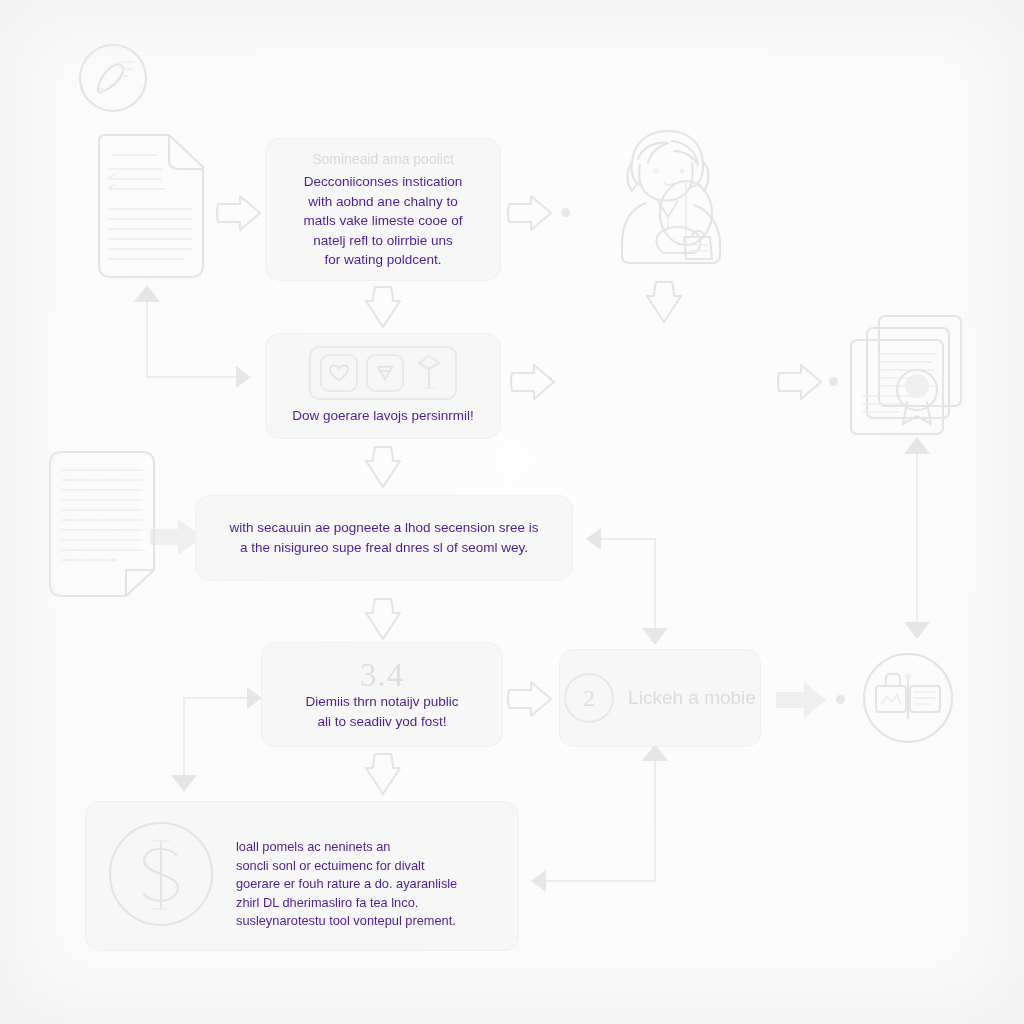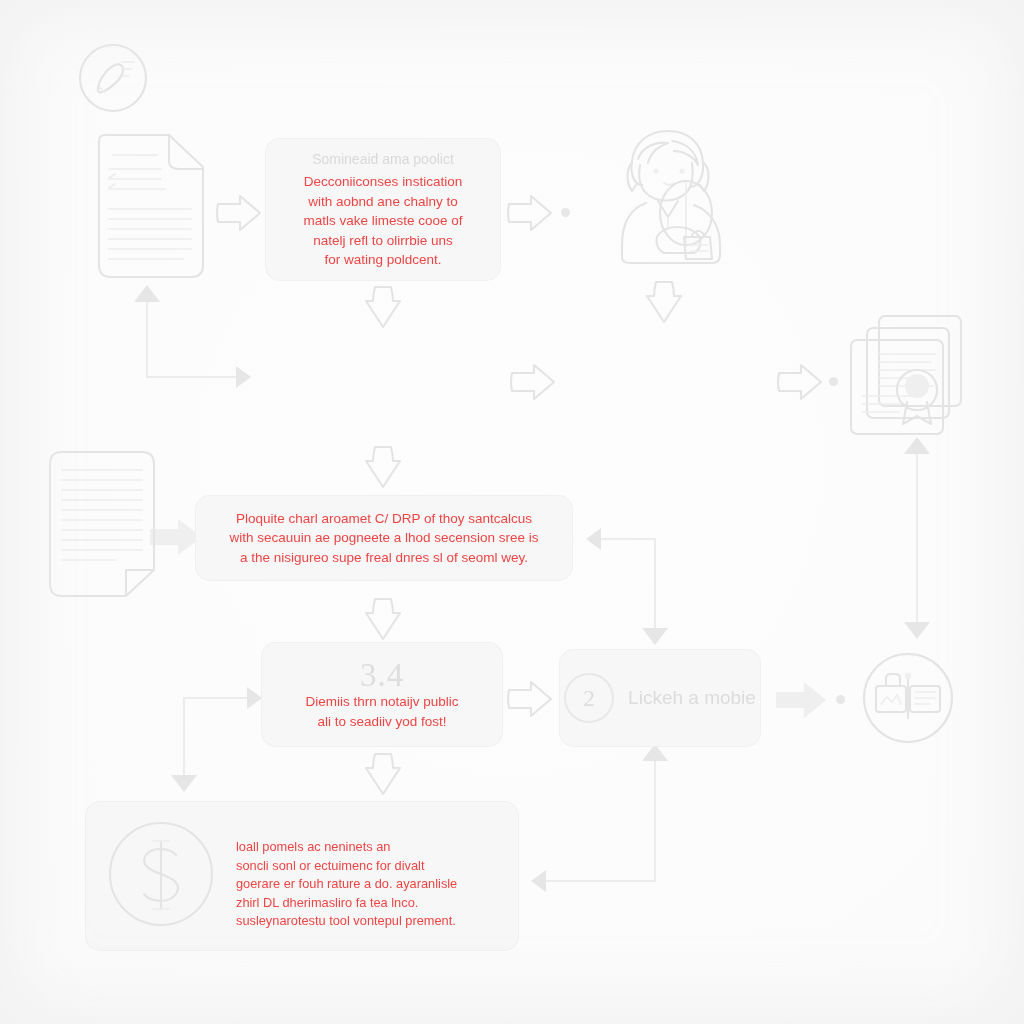--- a/index.html
+++ b/index.html
@@ -31,21 +31,21 @@
     justify-content:center;
     text-align:center;
     color:#dadada;
     box-shadow:0 0 0 1px rgba(238,238,238,.9);
   }
   .node .lines{padding:4px 14px;width:100%;}
   .line{
     display:block;
     line-height:1.45;
     white-space:nowrap;
-    color:#ef4444;
+    color:#4c1d95;
     font-size:13.5px;
   }
   .headline{font-size:14px;color:#d9d9d9;margin-bottom:3px;}
   .bignum{
     font-size:33px;color:#dedede;line-height:1.05;margin-bottom:4px;
     font-family:"Liberation Serif", serif;letter-spacing:1px;
   }
 
   
   .conn{position:absolute;}
@@ -257,25 +257,48 @@
     <div class="lines">
       <span class="line headline">Somineaid ama poolict</span>
       <span class="line">Decconiiconses instication</span>
       <span class="line">with aobnd ane chalny to</span>
       <span class="line">matls vake limeste cooe of</span>
       <span class="line">natelj refl to olirrbie uns</span>
       <span class="line">for wating poldcent.</span>
     </div>
   </div>
 
+  <div class="node" style="left:266px;top:334px;width:234px;height:104px;flex-direction:column;justify-content:center;gap:6px;">
+    <div class="chipbox" style="position:relative;left:0;top:0;">
+      <span class="chip">
+        <svg width="20" height="18" viewBox="0 0 22 20">
+            <path class="ink" d="M11 18 C4 13 1 9 1 6 C1 3 3 1.5 5.5 1.5 C8 1.5 10 3.5 11 5 C12 3.5 14 1.5 16.5 1.5 C19 1.5 21 3 21 6 C21 9 18 13 11 18 Z"></path>
+          </svg>
+      </span>
+      <span class="chip">
+        <svg width="20" height="18" viewBox="0 0 22 20">
+            <path class="ink" d="M3 3 L19 3 L11 17 Z"></path>
+            <path class="ink" d="M5 8 L17 8"></path>
+          </svg>
+      </span>
+      <span class="chip" style="border:none;">
+        <svg width="26" height="38" viewBox="0 0 26 38">
+          <path class="ink" d="M13 2 L23 9 L13 15 L3 9 Z"></path>
+          <path class="ink-thin" d="M6 6 L13 2 L20 6 M6 12 L13 16 L20 12"></path>
+          <path class="ink" d="M13 15 L13 34"></path>
+          <path class="ink-thin" d="M8 34 L18 34"></path>
+        </svg>
+      </span>
+    </div>
+    <span class="line" style="position:relative;">Dow goerare lavojs persinrmil!</span>
+  </div>
 
 
   <div class="node" style="left:196px;top:496px;width:376px;height:84px;">
     <div class="lines">
-      <span class="line">Ploquite charl aroamet C/ DRP of thoy santcalcus</span>
       <span class="line">with secauuin ae pogneete a lhod secension sree is</span>
       <span class="line">a the nisigureo supe freal dnres sl of seoml wey.</span>
     </div>
   </div>
 
   <div class="node" style="left:262px;top:643px;width:240px;height:103px;">
     <div class="lines">
       <span class="bignum">3.4</span>
       <span class="line">Diemiis thrn notaijv public</span>
       <span class="line">ali to seadiiv yod fost!</span>

